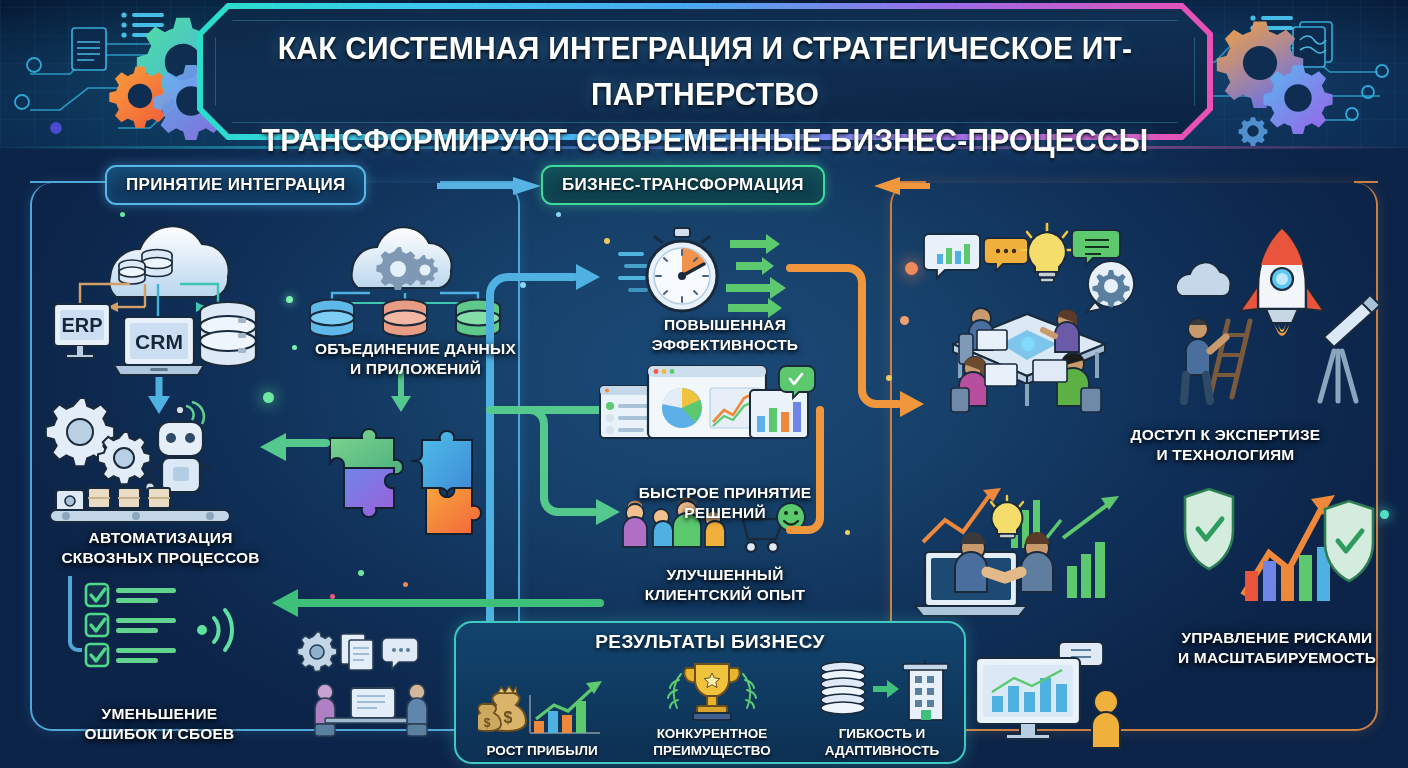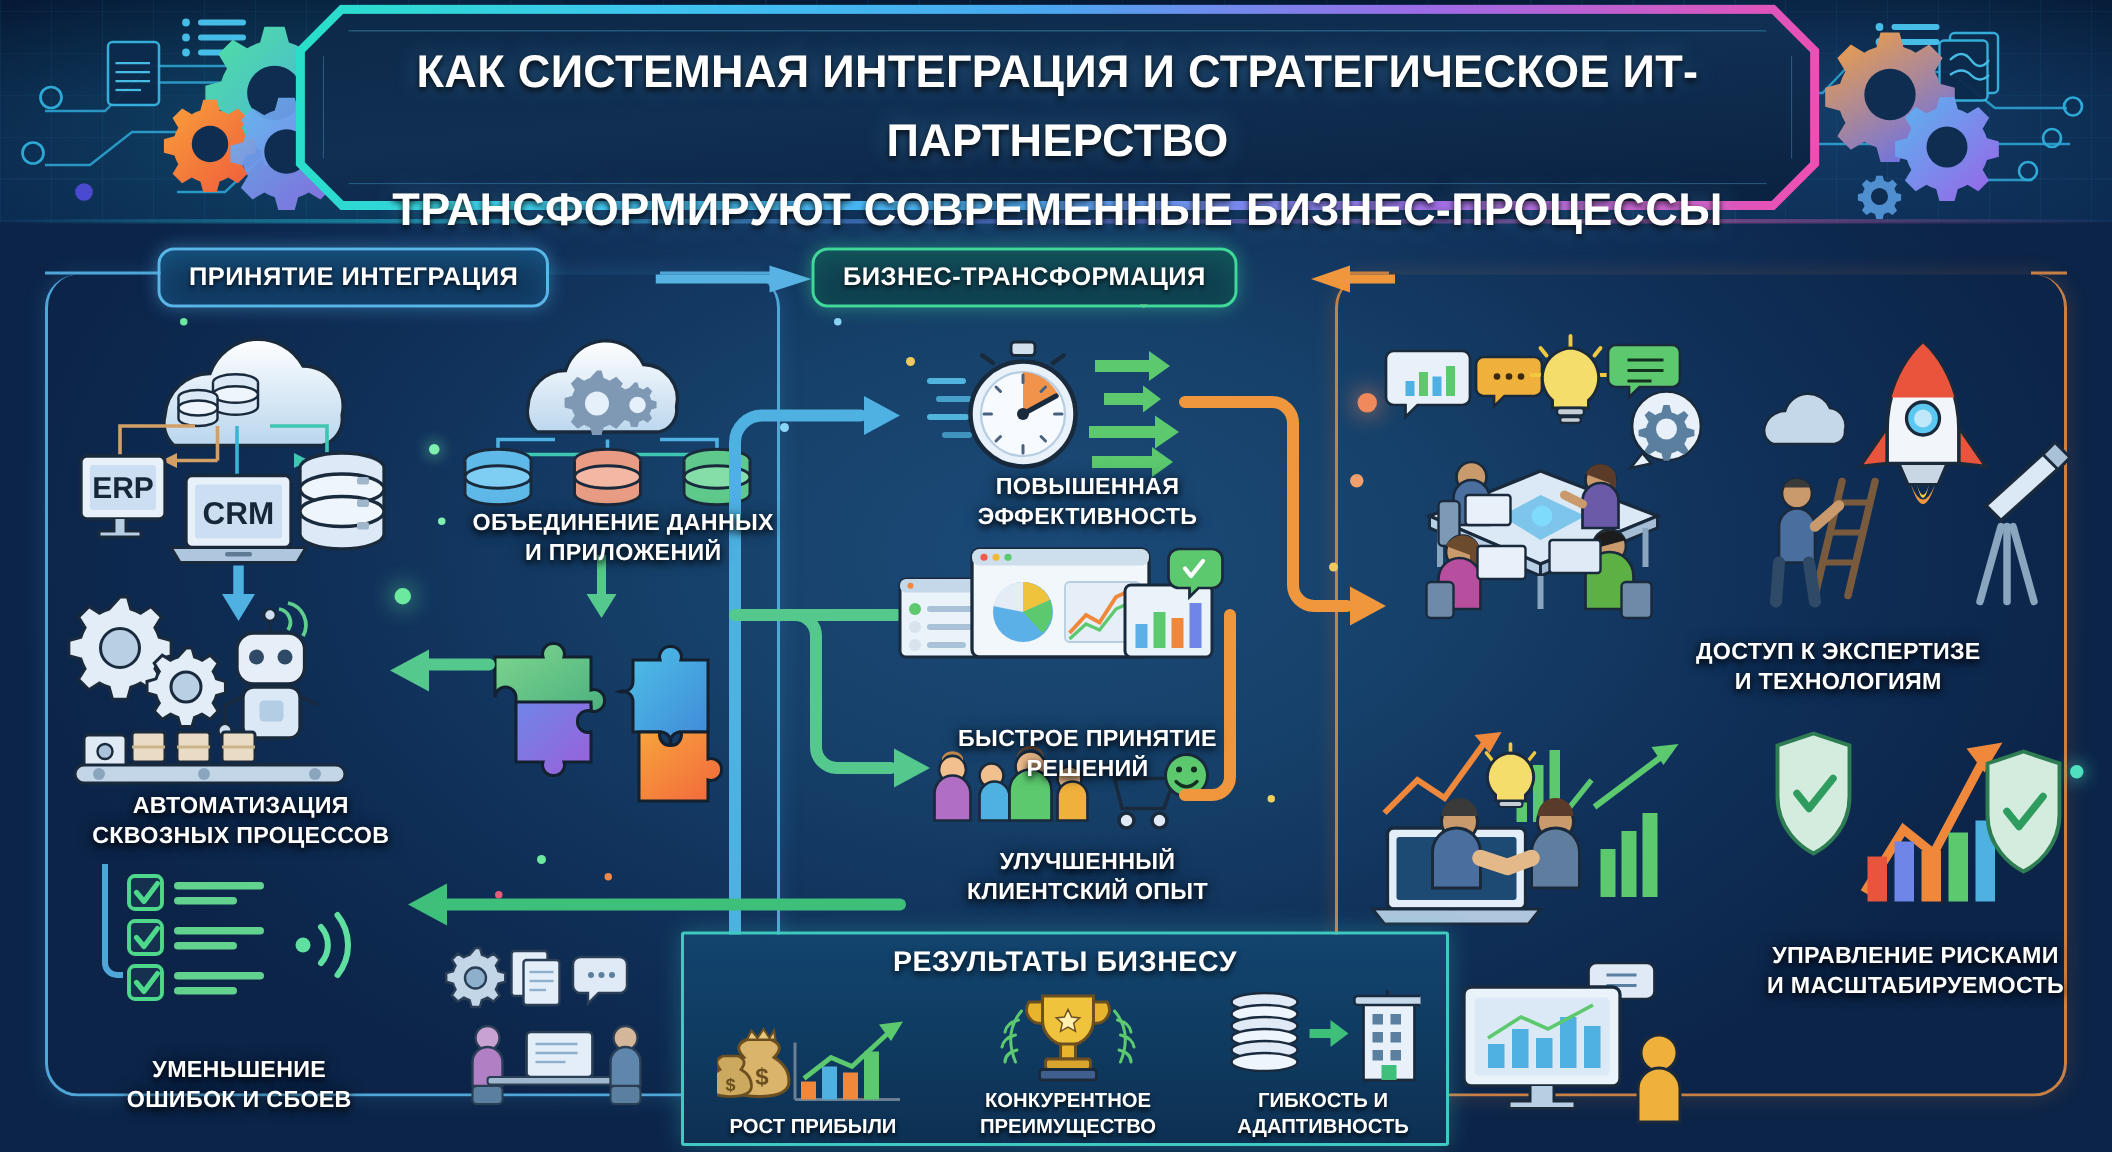--- a/index.html
+++ b/index.html
@@ -145,21 +145,21 @@
     color: #ffffff; font-weight: 700; font-size: 15.5px; line-height: 20px;
     letter-spacing: .2px;
     text-shadow: 0 2px 4px rgba(0,0,0,.9), 0 0 10px rgba(0,0,0,.6);
     z-index: 15;
   }
 
   
   .results-panel {
     position: absolute; left: 454px; top: 621px; width: 512px; height: 143px;
     background: linear-gradient(180deg,#12446e 0%, #0f3a60 55%, #0d3052 100%);
-    border: 2px solid #3fc9c0; border-radius: 2px;
+    border: 2px solid #3fc9c0; border-radius: 18px;
     box-shadow: 0 0 16px rgba(63,201,192,.3);
     z-index: 18;
   }
   .results-title {
     position: absolute; left: 0; right: 0; top: 8px; text-align: center;
     color: #fff; font-weight: 700; font-size: 19px; letter-spacing: .4px;
     text-shadow: 0 2px 4px rgba(0,0,0,.85);
   }
   .result-item {
     position: absolute; top: 36px; width: 160px; height: 100px;

